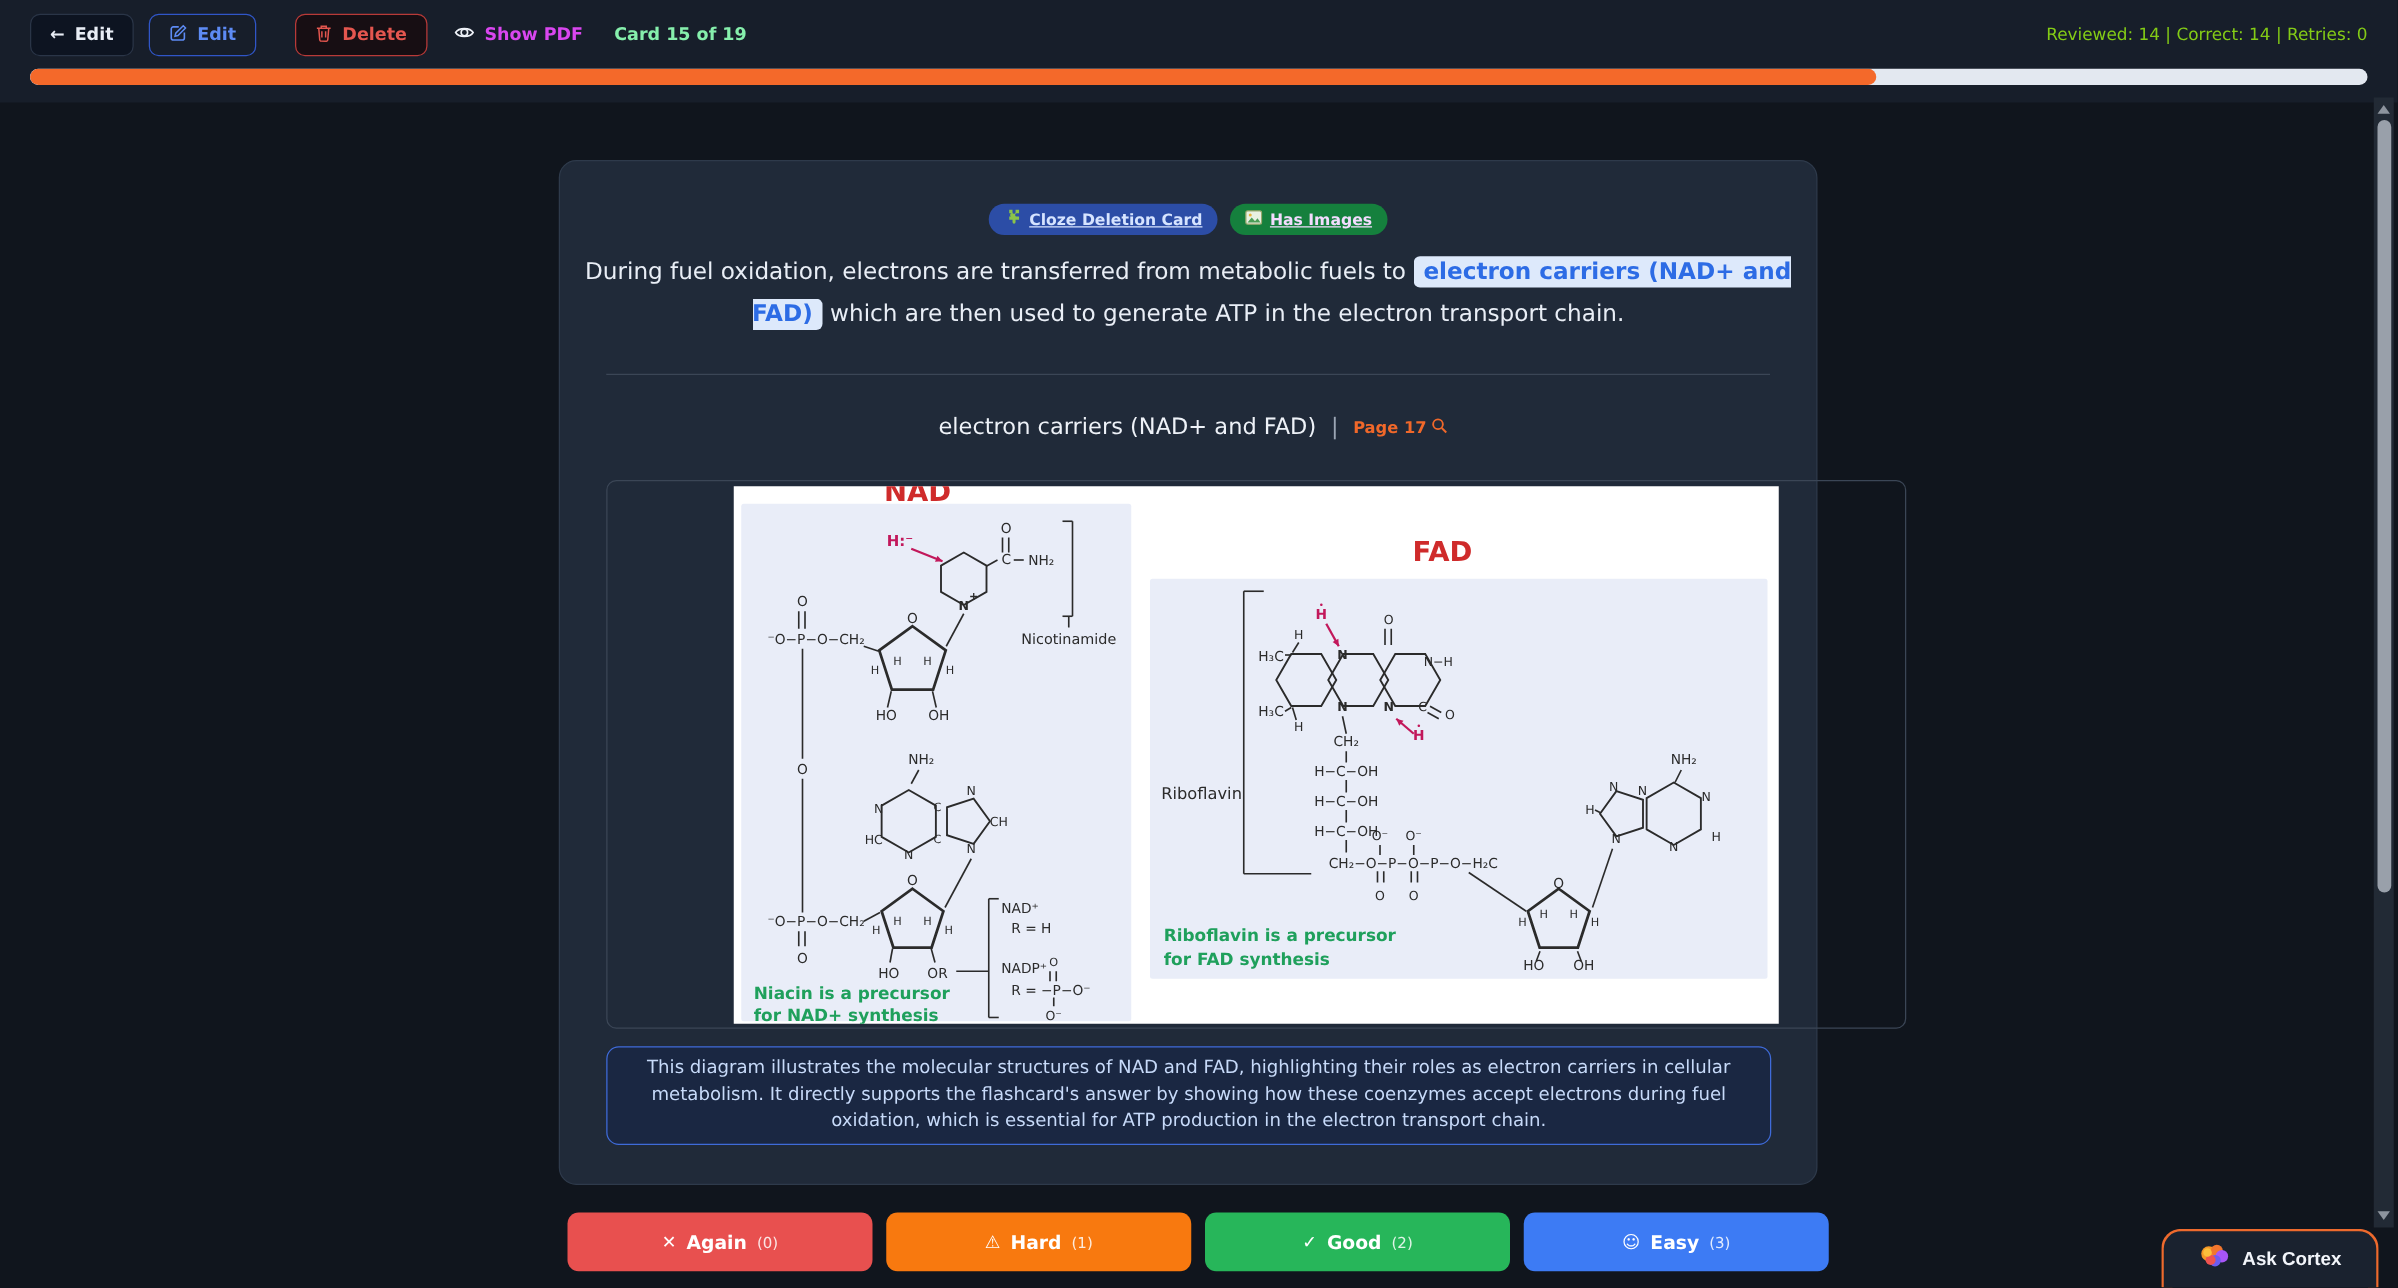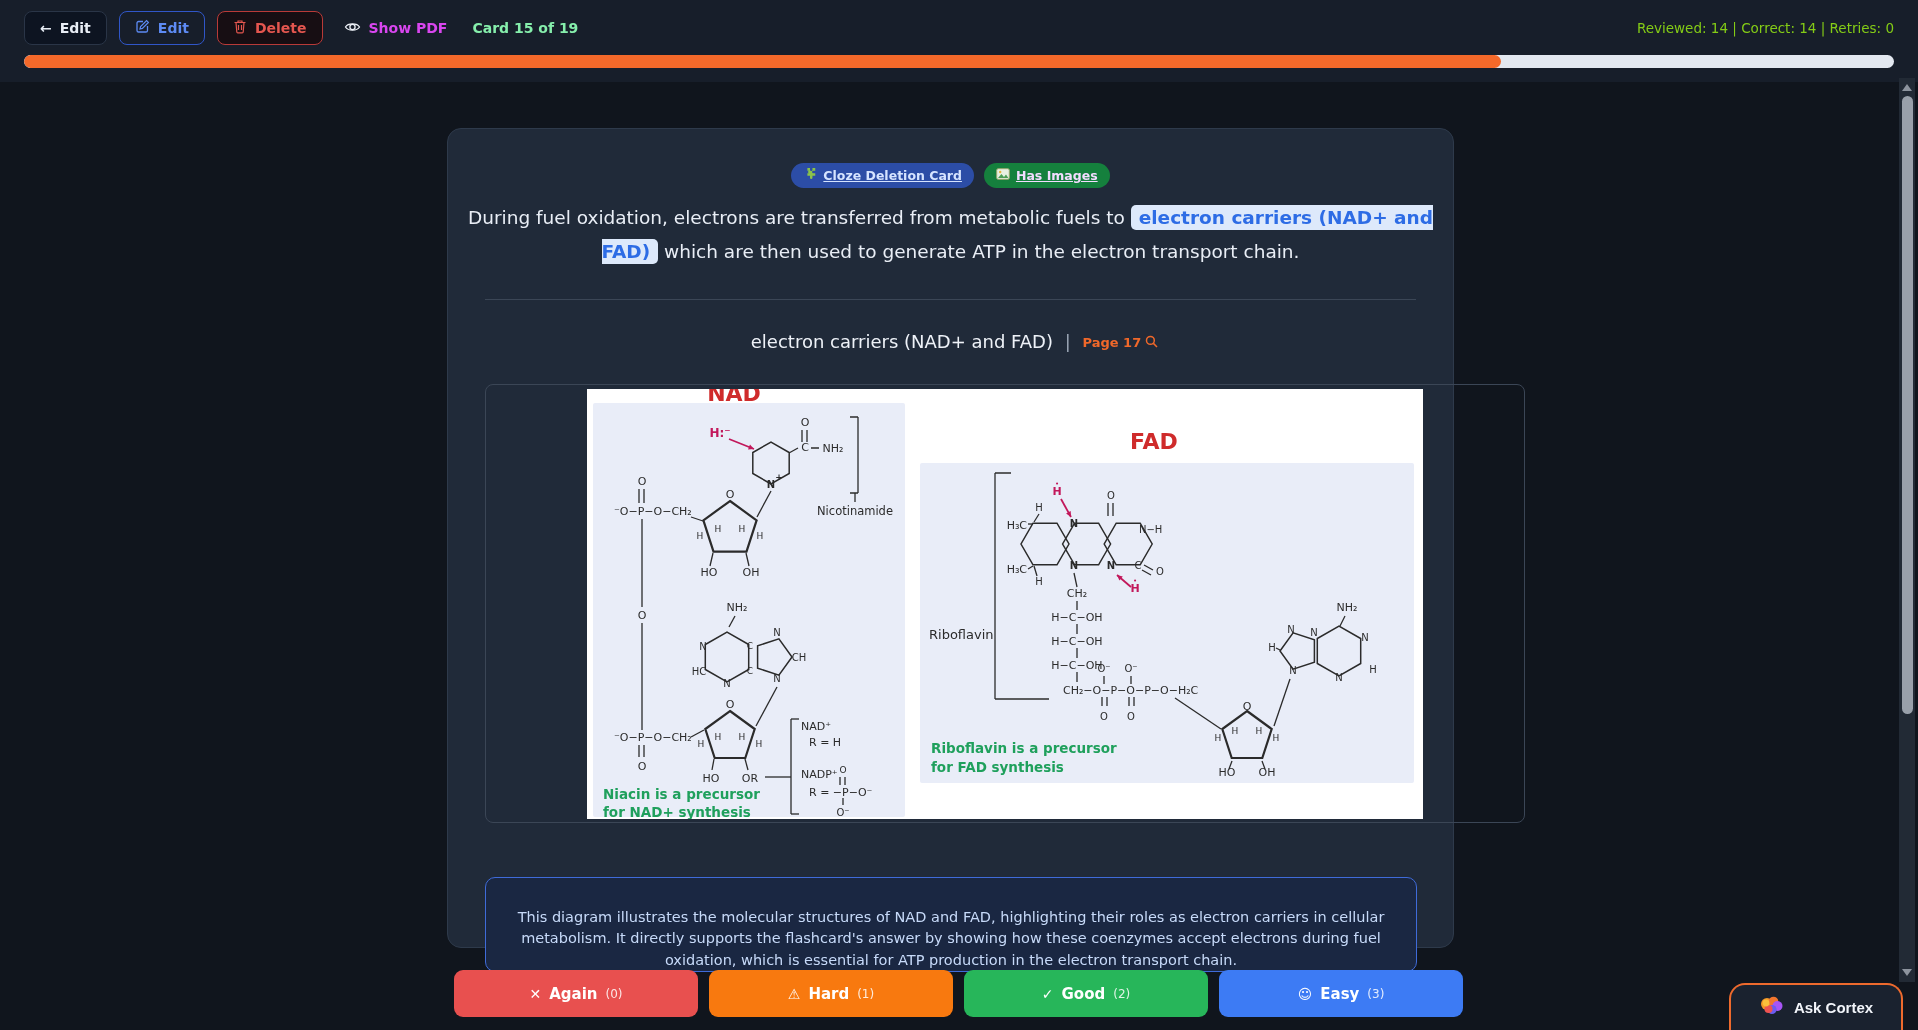--- a/index.html
+++ b/index.html
@@ -6,21 +6,21 @@
     font-family:"DejaVu Sans","Liberation Sans",sans-serif;}
   .stage{position:absolute;top:0;left:0;width:1918px;height:1030px;}
   
   .topbar{position:absolute;top:0;left:0;width:1918px;height:82px;background:#171e2a;box-sizing:border-box;}
   .tb-row{position:absolute;top:11px;left:24px;right:24px;height:34px;display:flex;align-items:center;gap:12px;}
   .tb-btn{height:34px;border-radius:8px;display:inline-flex;align-items:center;gap:8px;padding:0 15px;
     font-size:14px;font-weight:600;background:transparent;border:1px solid transparent;cursor:pointer;
     font-family:inherit;white-space:nowrap;}
   .btn-exit{background:#0d1421;border-color:#2a3547;color:#e8edf5;}
   .btn-edit{border-color:#3056c8;color:#5d8bf4;}
-  .btn-delete{border-color:#b93a38;color:#e4564f;background:#170e13;}
+  .btn-delete{border-color:#b93a38;color:#e4564f;background:#170e13;margin-left:19px;}
   .btn-showpdf{color:#d946ef;padding:0 8px;}
   .card-counter{color:#86efac;font-size:14px;margin-left:4px;font-weight:bold;}
   .stats{margin-left:auto;color:#84cc16;font-size:13.5px;}
   .progress-track{position:absolute;top:55px;left:24px;width:1870px;height:13px;border-radius:7px;background:#e3e8f0;overflow:hidden;}
   .progress-fill{height:100%;border-radius:7px;background:#f4692a;}
   
   .card{position:absolute;left:447px;top:128px;width:1007px;height:820px;background:#202a39;
     border:1px solid #2e3a4b;border-radius:14px;box-sizing:border-box;}
   .badges{position:absolute;top:34px;left:0;width:100%;display:flex;justify-content:center;gap:10px;}
   .badge{height:25px;border-radius:13px;display:inline-flex;align-items:center;gap:6px;padding:0 12px;
@@ -28,22 +28,22 @@
   .question-wrap{position:absolute;top:72px;left:0;width:100%;display:flex;justify-content:center;}
   .question{width:1000px;margin:0;text-align:center;font-size:18.5px;color:#e9eef6;line-height:34px;font-weight:500;}
   .cloze-hl{background:#dde9fb;color:#2d6ce5;font-weight:700;padding:2px 8px;border-radius:5px;}
   .divider{position:absolute;top:170px;left:37px;right:37px;border-top:1px solid #3b4656;}
   .answer{position:absolute;top:202px;left:4px;width:100%;text-align:center;color:#eef2f8;font-size:18px;}
   .answer .sep{color:#9aa5b4;margin:0 6px;}
   .page-link{color:#f0682a;font-size:13px;font-weight:700;cursor:pointer;display:inline-flex;align-items:center;gap:4px;vertical-align:1px;}
   .figure-box{position:absolute;top:255px;left:37px;width:1040px;height:439px;border:1px solid #3b4656;
     border-radius:8px;box-sizing:border-box;display:flex;justify-content:center;overflow:hidden;}
   .figure-img{width:836px;height:430px;background:#ffffff;margin-top:4px;}
-  .desc{position:absolute;top:708px;left:37px;width:932px;height:95px;background:#1a2742;border:1.5px solid #3f6bd9;
-    border-radius:10px;box-sizing:border-box;display:flex;align-items:flex-end;justify-content:center;padding:0 24px;margin-top:40px;}
+  .desc{position:absolute;top:708px;left:37px;width:932px;height:79px;background:#1a2742;border:1.5px solid #3f6bd9;
+    border-radius:10px;box-sizing:border-box;display:flex;align-items:center;justify-content:center;padding:0 24px;}
   .desc p{margin:0;text-align:center;color:#c7daf9;font-size:14.5px;line-height:21.5px;}
   
   .footer-row{position:absolute;top:970px;left:454px;display:flex;gap:11px;}
   .rate-btn{width:244px;height:47px;border-radius:9px;border:none;color:#fff;font-size:15px;font-weight:600;
     display:flex;align-items:center;justify-content:center;gap:8px;cursor:pointer;font-family:inherit;}
   .rate-btn .ric{font-size:14px;font-weight:400;}
   .rate-btn .count{font-size:12px;opacity:.85;font-weight:500;}
   .ask-cortex{position:absolute;top:983px;left:1729px;width:174px;height:47px;background:#1a222f;
     border:2px solid #ee6a2d;border-bottom:none;border-radius:16px 16px 0 0;display:flex;align-items:center;
     justify-content:center;gap:9px;color:#f2f5fa;font-size:15px;font-weight:600;cursor:pointer;}

